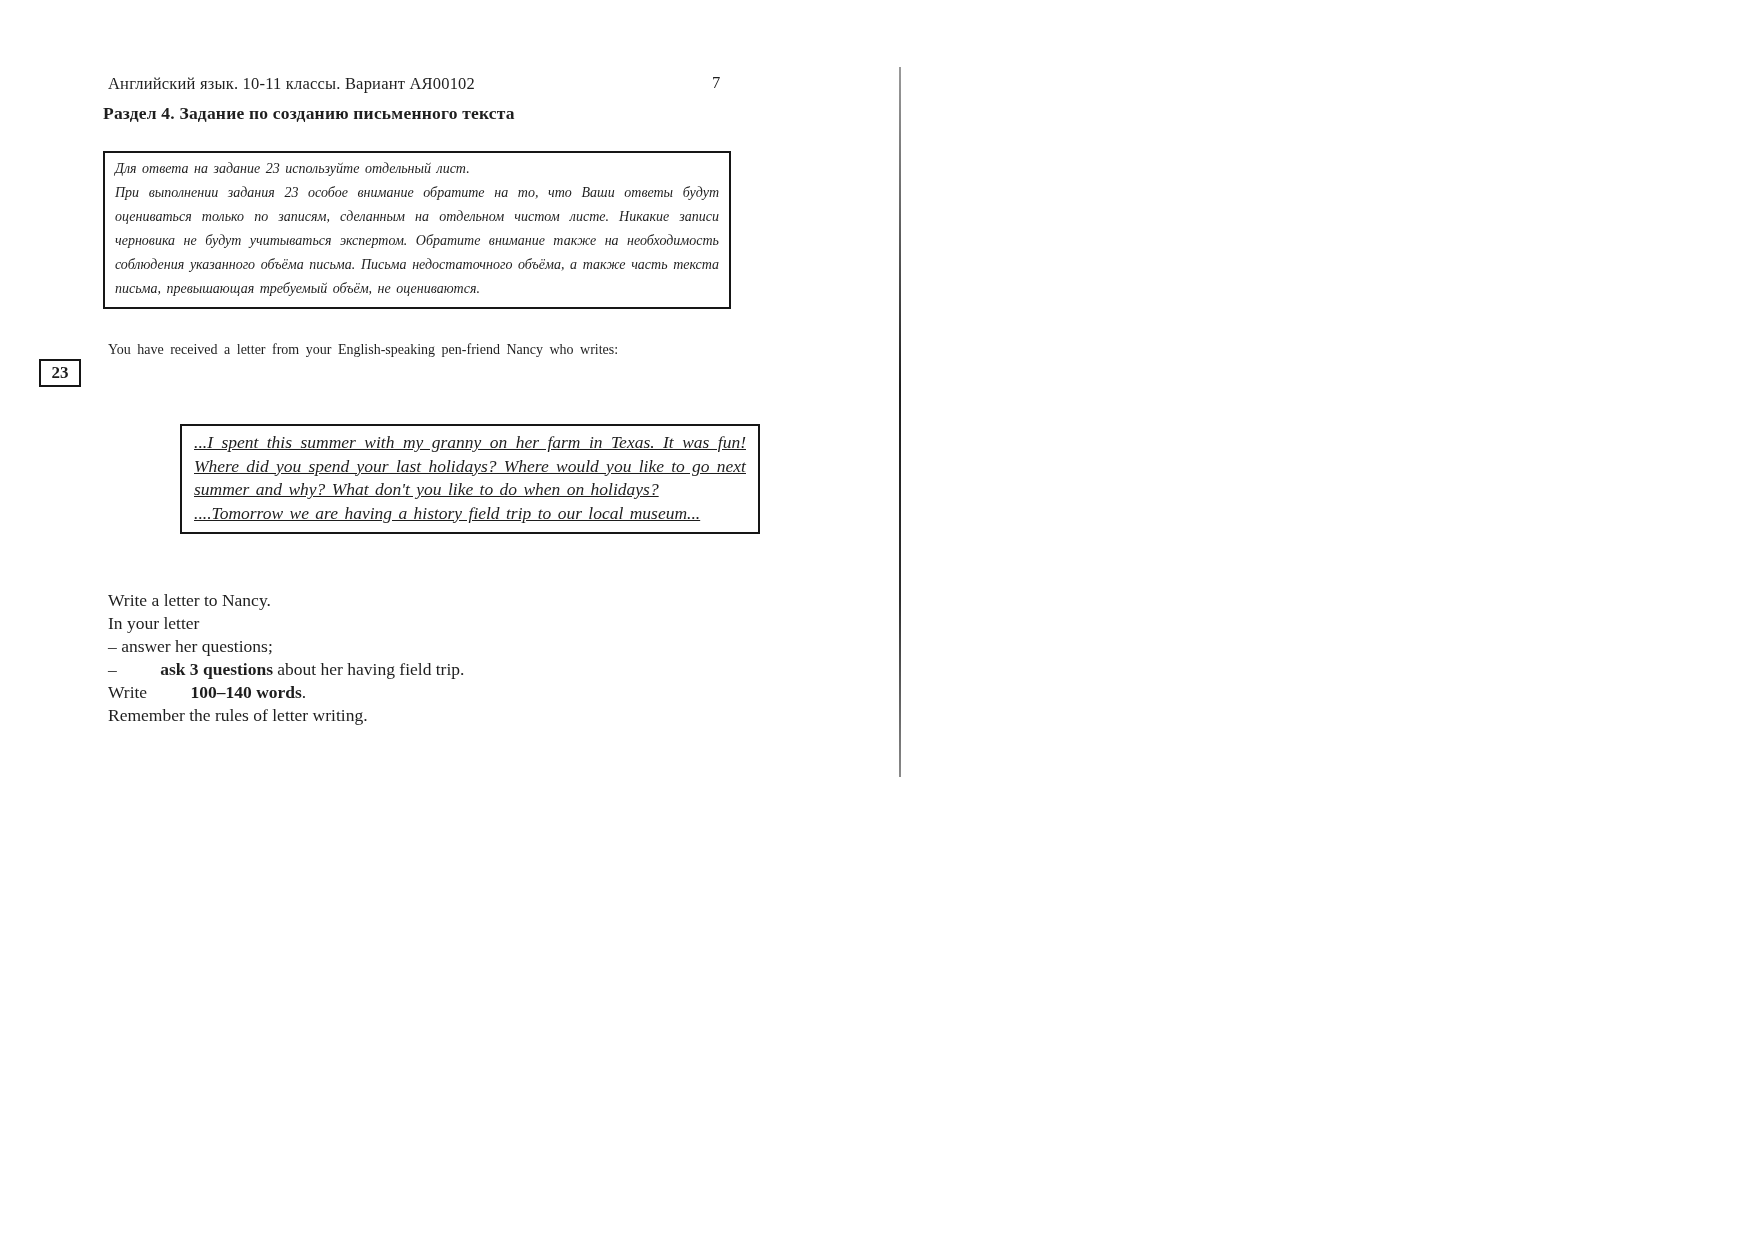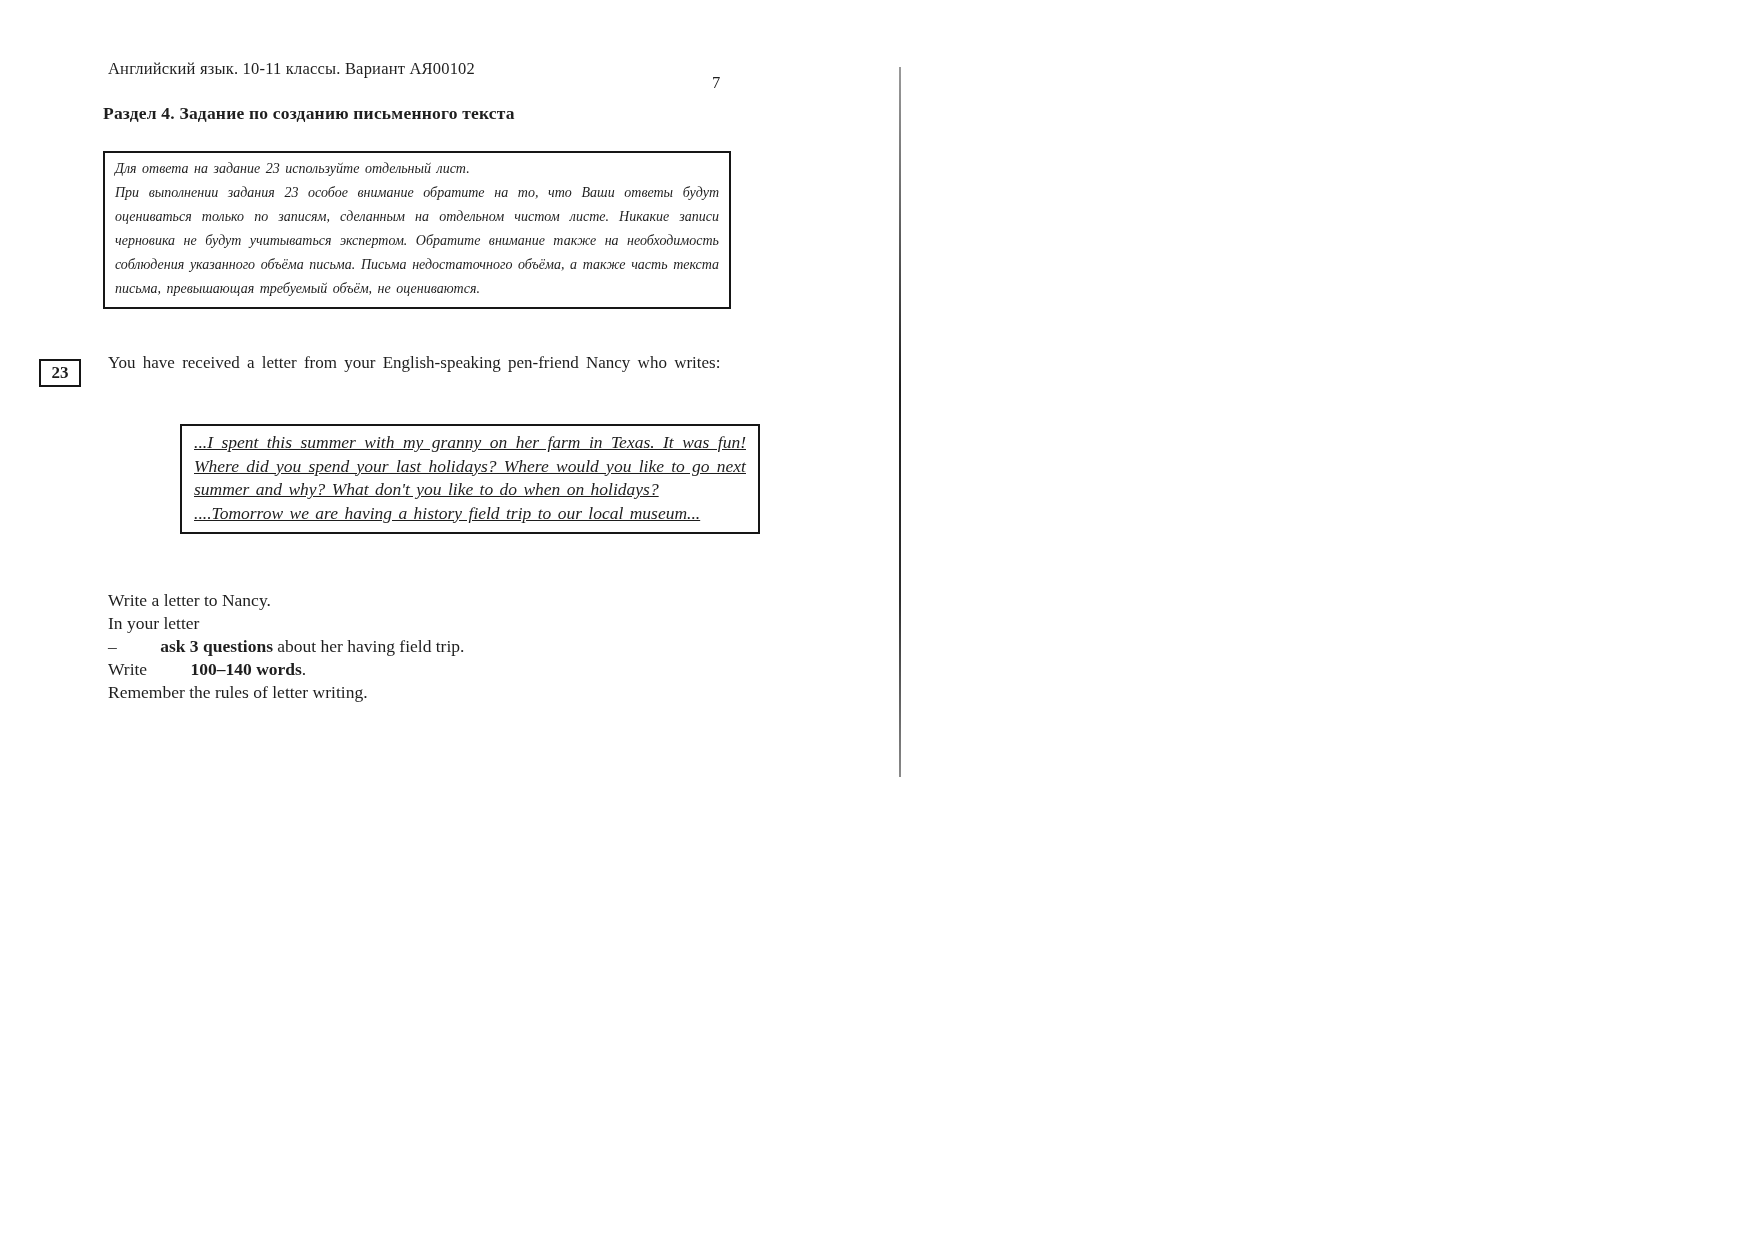--- a/index.html
+++ b/index.html
@@ -13,21 +13,21 @@
     position: relative;
     width: 1754px;
     height: 1239px;
     background: #ffffff;
     overflow: hidden;
   }
   
   .header-course {
     position: absolute;
     left: 108px;
-    top: 59px;
+    top: 74px;
     font-size: 16.5px;
     letter-spacing: 0.2px;
     white-space: nowrap;
     font-family: Liberation Serif, serif;
   }
   .page-number {
     position: absolute;
     left: 712px;
     top: 73px;
     font-size: 16.5px;
@@ -73,23 +73,23 @@
     display: flex;
     align-items: center;
     justify-content: center;
     font-weight: bold;
     font-size: 17px;
   }
   
   .task-intro {
     position: absolute;
     left: 108px;
-    top: 351px;
+    top: 338px;
     width: 616px;
-    font-size: 17px;
+    font-size: 14px;
     line-height: 23px;
     text-align: justify;
     word-spacing: 3px;
   }
   
   .letter-box {
     position: absolute;
     left: 180px;
     top: 424px;
     width: 580px;
@@ -147,20 +147,21 @@
   <div class="task-intro">You have received a letter from your English-speaking pen-friend Nancy who writes:</div>
 
   <div class="letter-box">
     <div>...I spent this summer with my granny on her farm in Texas. It was fun! Where did you spend your last holidays? Where would you like to go next summer and why? What don't you like to do when on holidays?</div>
     <div>....Tomorrow we are having a history field trip to our local museum...</div>
   </div>
 
   <div class="requirements">
     <div class="line">Write a letter to Nancy.</div>
     <div class="line">In your letter</div>
+    <div class="line">– answer her questions;</div>
     <div class="line">
       <span>– </span><span class="bold">ask 3 questions</span><span> about her having field trip.</span>
     </div>
     <div class="line">
       <span>Write </span><span class="bold">100–140 words</span><span>.</span>
     </div>
     <div class="line">Remember the rules of letter writing.</div>
   </div>
 
   <div class="page-divider"></div>

